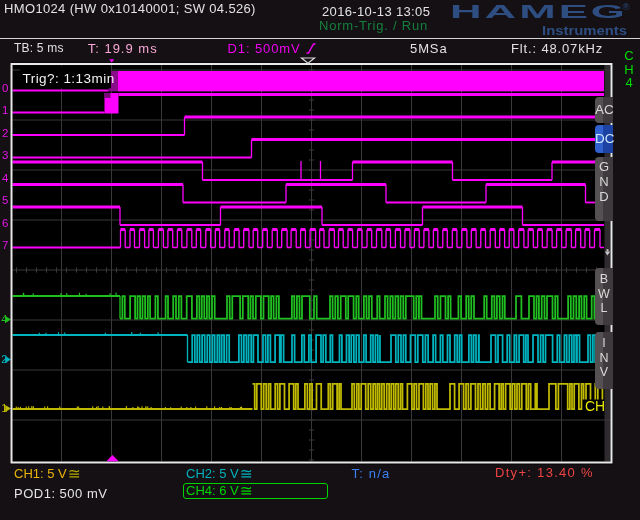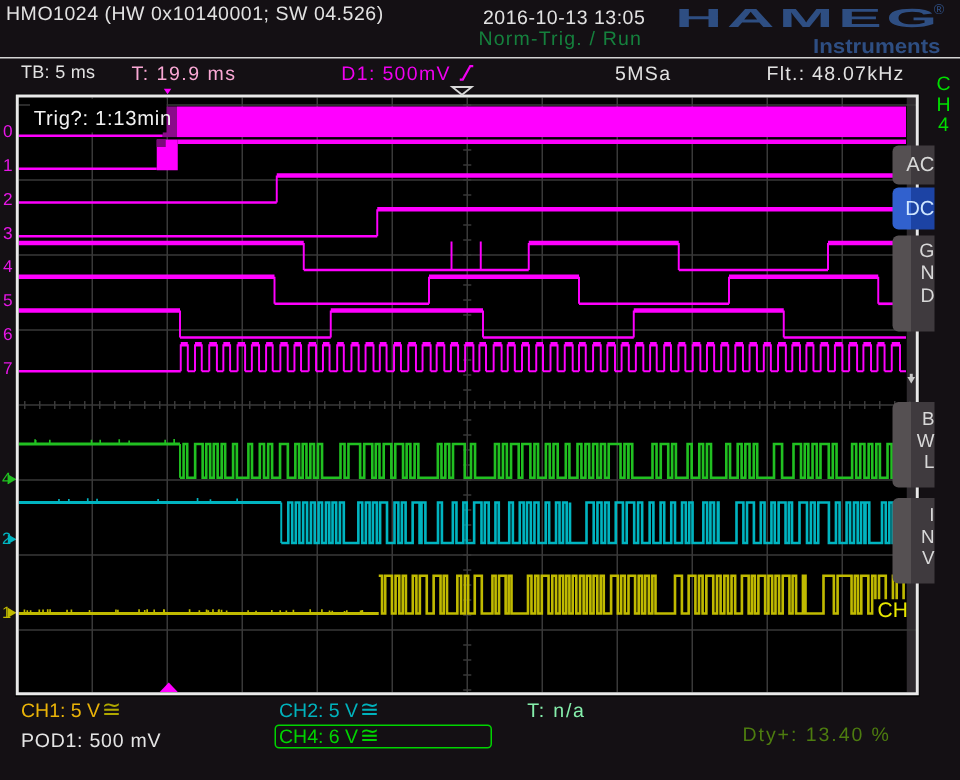--- a/index.html
+++ b/index.html
@@ -1,18 +1,18 @@
 <!DOCTYPE html>
 <html><head><meta charset="utf-8"><style>
   html,body{margin:0;padding:0;background:#141014;width:640px;height:520px;overflow:hidden}
   body{font-family:"Liberation Sans",sans-serif;position:relative}
   .t{position:absolute;white-space:pre;line-height:1}
-  .btn{position:absolute;left:595px;width:28px;border-radius:4px 0 0 4px;
+  .btn{position:absolute;left:595px;width:18px;border-radius:4px 0 0 4px;
        background:linear-gradient(to right,#555052 0%,#555052 45%,#3f3a3e 45%);
-       color:#d8d8d8;text-align:right}
+       color:#d8d8d8;text-align:center}
 </style></head>
 <body>
 <div class="t" style="left:4px;top:2px;font-size:13px;color:#e2e2e2;letter-spacing:0.35px">HMO1024 (HW 0x10140001; SW 04.526)</div>
 <div class="t" style="left:322px;top:4.5px;font-size:13px;color:#e2e2e2;letter-spacing:0.35px">2016-10-13 13:05</div>
 <div class="t" style="left:319px;top:18.8px;font-size:13px;color:#15803d;letter-spacing:0.8px">Norm-Trig. / Run</div>
 
 <div class="t" style="left:450px;top:3.9px;font-size:17.5px;font-weight:bold;color:#2e4e82;transform:scaleX(2.5);transform-origin:0 0;letter-spacing:1.2px">HAMEG</div>
 <div class="t" style="left:622.5px;top:1.5px;font-size:9.5px;color:#2e4e82">®</div>
 <div class="t" style="left:541.5px;top:24.2px;font-size:13.5px;font-weight:bold;color:#2e4e82;transform:scaleX(1.10);transform-origin:0 0">Instruments</div>
 
@@ -129,13 +129,13 @@
 <div class="btn" style="top:332px;height:57px;font-size:12.5px;padding-top:4px;box-sizing:border-box;line-height:14.5px">I<br>N<br>V</div>
 
 <div class="t" style="left:14px;top:467px;font-size:13px;color:#eab308">CH1: 5 V</div>
 <div class="t" style="left:186px;top:467px;font-size:13px;color:#00b2bc">CH2: 5 V</div>
 <div class="t" style="left:14px;top:487.2px;font-size:13px;color:#e5e5e5;letter-spacing:0.5px">POD1: 500 mV</div>
 <div style="position:absolute;left:182.5px;top:483px;width:145px;height:15.5px;border:1.5px solid #00d400;border-radius:3px;box-sizing:border-box"></div>
 <div class="t" style="left:186px;top:483.6px;font-size:13px;color:#00d400">CH4: 6 V</div>
 <div class="t" style="left:67.8px;top:466.2px;font-size:15.5px;color:#b0a800">≅</div>
 <div class="t" style="left:239.8px;top:466.2px;font-size:15.5px;color:#00b2bc">≅</div>
 <div class="t" style="left:239.8px;top:483px;font-size:15.5px;color:#00d400">≅</div>
-<div class="t" style="left:351.5px;top:466.9px;font-size:13px;color:#86efac;letter-spacing:1.2px">T: n/a</div>
-<div class="t" style="left:495px;top:483px;font-size:13px;color:#4d7c0f;letter-spacing:1.3px">Dty+: 13.40 %</div>
+<div class="t" style="left:351.5px;top:466.9px;font-size:13px;color:#3b82f6;letter-spacing:1.2px">T: n/a</div>
+<div class="t" style="left:495px;top:466px;font-size:13px;color:#ef4444;letter-spacing:1.3px">Dty+: 13.40 %</div>
 </body></html>

